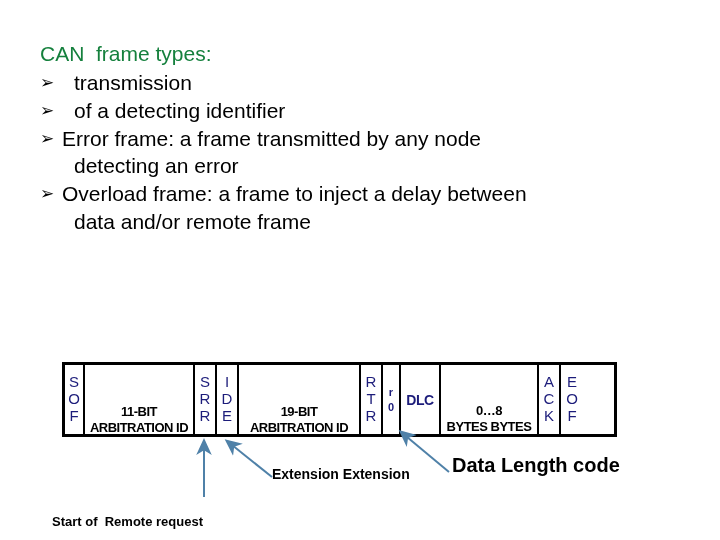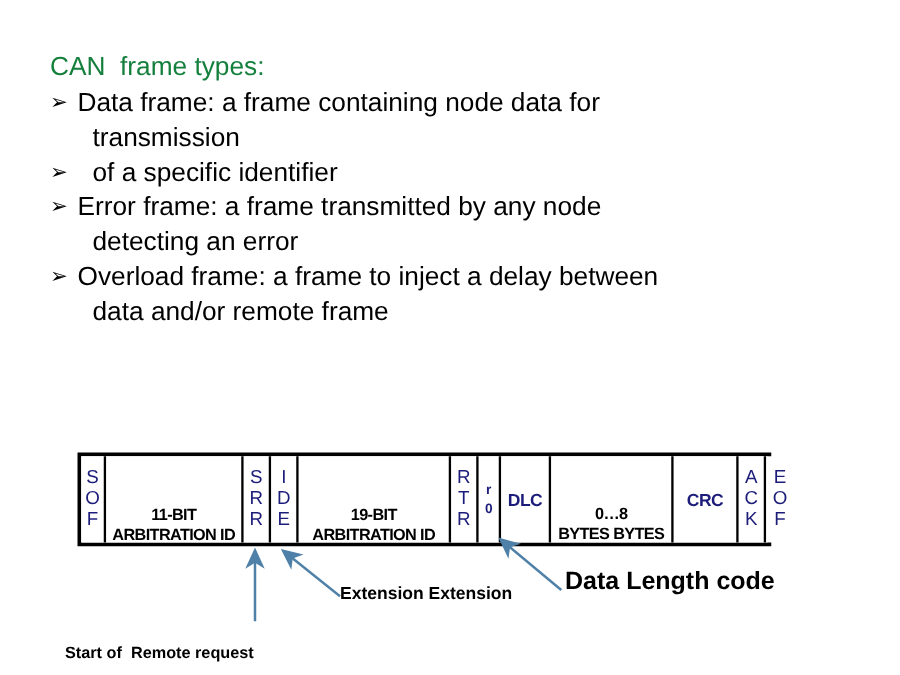--- a/index.html
+++ b/index.html
@@ -143,29 +143,28 @@
 </head>
 <body>
 
 <div id="slide-body">
 
   <div id="heading">CAN  frame types:</div>
 
   <div class="bullet-row">
     <div class="bullet-glyph">➢</div>
     <div class="bullet-text">
-      <span>Data frame: a frame containing node data for</span>
       <span class="cont">transmission</span>
     </div>
   </div>
 
   <div class="bullet-row">
     <div class="bullet-glyph">➢</div>
     <div class="bullet-text">
-      <span class="cont">of a specific identifier</span>
+      <span class="cont">of a detecting identifier</span>
     </div>
   </div>
 
   <div class="bullet-row">
     <div class="bullet-glyph">➢</div>
     <div class="bullet-text">
       <span>Error frame: a frame transmitted by any node</span>
       <span class="cont">detecting an error</span>
     </div>
   </div>
@@ -228,23 +227,20 @@
       </div>
     </div>
     <div class="fcell" style="flex: 0 0 40px;">
       <div class="hlabel">DLC</div>
     </div>
     <div class="fcell" style="flex: 0 0 98px; align-items: flex-end;">
       <div class="blacklabel">
         <span class="l1">0…8</span>
         <span class="l2">BYTES BYTES</span>
       </div>
-    </div>
-    <div class="fcell" style="flex: 0 0 52px;">
-      <div class="hlabel">CRC</div>
     </div>
     <div class="fcell" style="flex: 0 0 22px;">
       <div class="vstack">
         <span>A</span>
         <span>C</span>
         <span>K</span>
       </div>
     </div>
     <div class="fcell" style="flex: 0 0 22px;">
       <div class="vstack">

